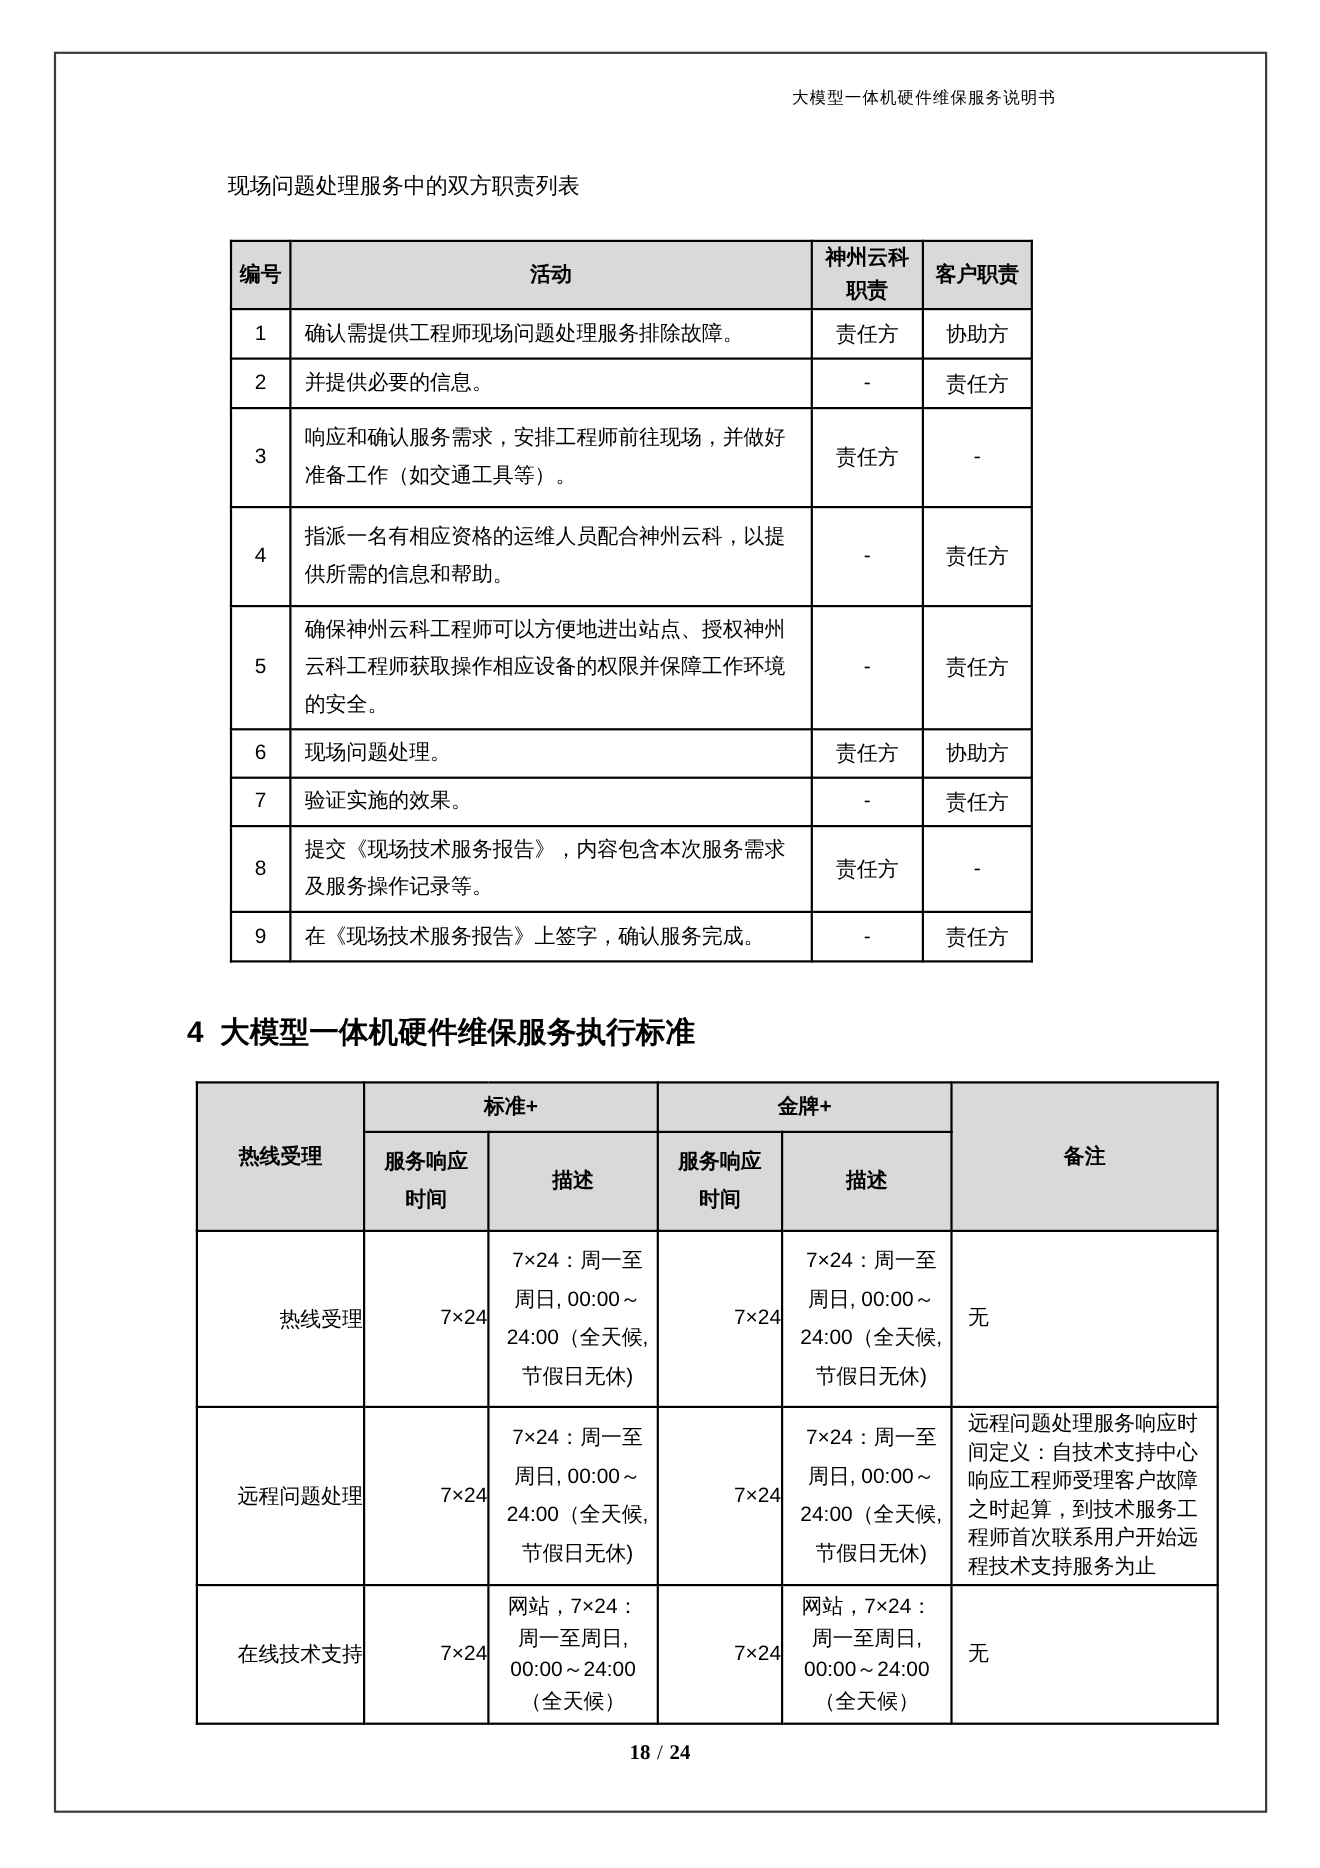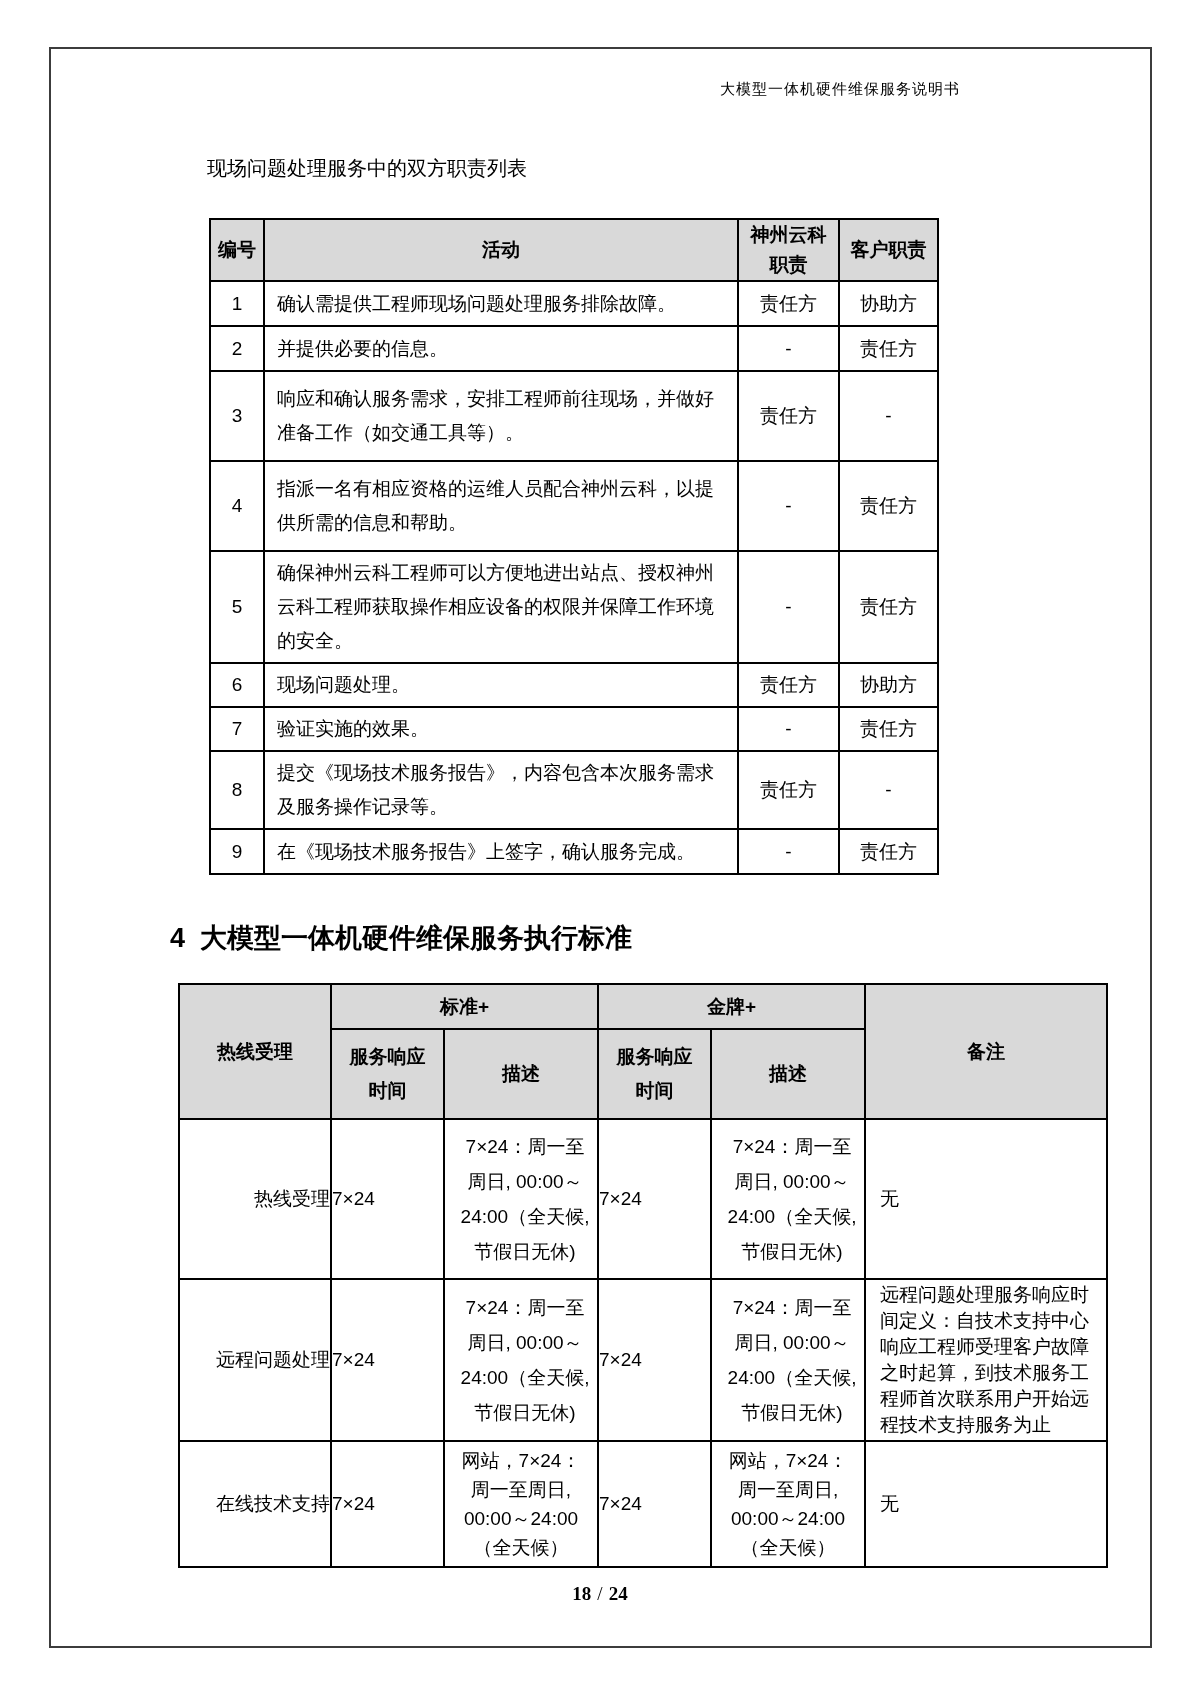--- a/index.html
+++ b/index.html
@@ -41,21 +41,21 @@
     vertical-align: middle;
   }
   th { background: #d9d9d9; font-weight: bold; text-align: center; }
   .pre { white-space: pre-line; }
   .t1 { left: 209px; top: 218px; width: 728px; }
   .t1 th { line-height: 30px; }
   .t1 td.c { text-align: center; }
   .t1 td.act { text-align: left; padding: 4px 10px 4px 12px; line-height: 34px; margin-top: 38px; }
   .t2 { left: 178px; top: 983px; width: 928px; }
   .t2 th { line-height: 34px; }
-  .t2 td.c { text-align: left; }
+  .t2 td.c { text-align: right; }
   .t2 td.svc { text-align: right; padding-left: 18px; }
   .t2 td.desc { text-align: center; padding: 4px 6px 4px 14px; line-height: 35px; }
   .t2 td.desc.cdesc { padding: 4px 6px; line-height: 29px; }
   .t2 td.rmk { text-align: left; padding: 2px 10px 2px 14px; line-height: 26px; }
   .h45  { height: 45px; }
   .h43  { height: 43px; }
   .h44  { height: 44px; }
   .h72  { height: 52px; }
   .h73  { height: 73px; }
   .h75  { height: 90px; }

